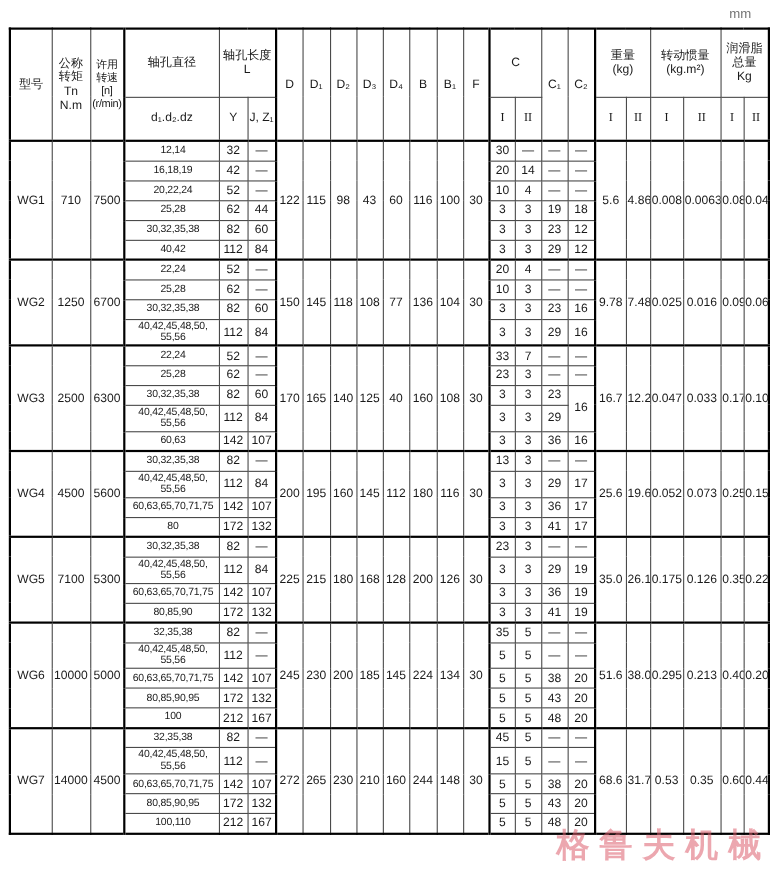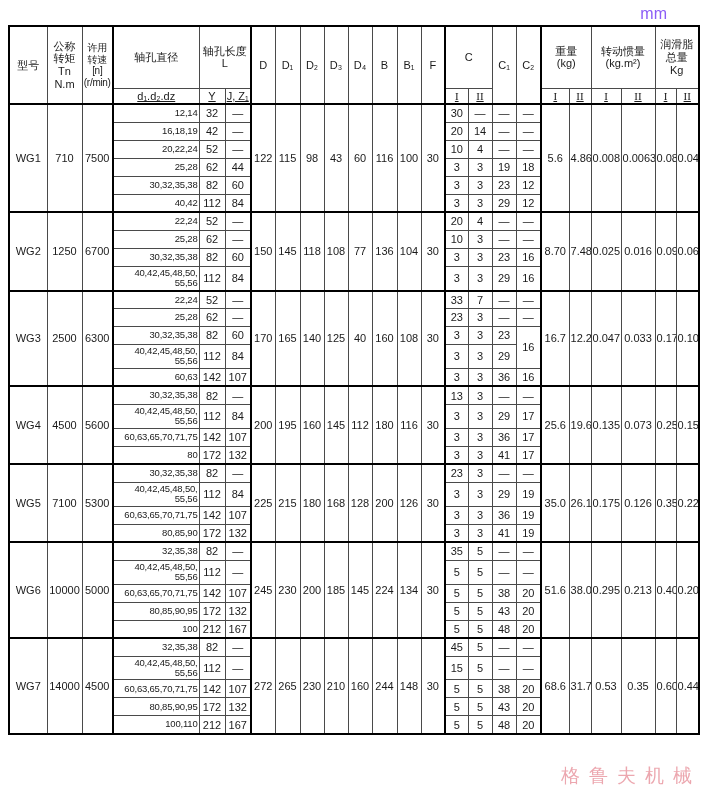--- a/index.html
+++ b/index.html
@@ -5,60 +5,60 @@
   * { margin: 0; padding: 0; box-sizing: border-box; }
   body {
     width: 703px; height: 791px;
     background: #ffffff;
     font-family: "Liberation Sans", "DejaVu Sans", sans-serif;
     color: #1a1a1a;
     position: relative;
     overflow: hidden;
   }
   .unit-label {
-    position: absolute; top: 5px; right: 36px;
-    font-size: 16px; color: #8b5cf6;
+    position: absolute; top: 5px; right: 20px;
+    font-size: 12px; color: #737373;
   }
   table.spec {
     position: absolute; left: 8px; top: 25px;
     width: 690px;
     border-collapse: collapse;
     table-layout: fixed;
     border: 2px solid #000;
   }
   th, td {
     border: 1px solid #4a4a4a;
     text-align: center;
     vertical-align: middle;
     font-size: 11px;
     font-weight: normal;
     padding: 1px 1px;
     overflow: hidden;
   }
   thead th { white-space: pre-line; line-height: 1.15; }
   thead tr.h1 th { height: 62px; }
-  thead tr.h2 th { height: 16px; text-decoration: underline; }
+  thead tr.h2 th { height: 40px; }
   thead { border-bottom: 2px solid #000; }
   .small { font-size: 10px; letter-spacing: -0.3px; margin-left: 36px; }
   .serif { font-family: "Liberation Serif", "DejaVu Serif", serif; }
   tbody td { height: 18px; border-top: 1px solid #8a8a8a; line-height: 1.1; }
   tbody tr.group-start td { border-top: 2px solid #000; }
   td.bore {
-    text-align: right; padding-left: 3px;
+    text-align: center; padding-left: 3px;
     font-size: 9.5px; letter-spacing: -0.2px;
     white-space: pre-line;
   }
   .thickL { border-left: 2px solid #000; }
   .thickR { border-right: 2px solid #000; }
   .watermark {
     position: absolute; right: 2px; bottom: 2px;
     text-align: right; pointer-events: none;
   }
   .watermark .cn {
-    font-size: 19px; font-weight: normal;
+    font-size: 30px; font-weight: bold;
     letter-spacing: 9px; color: rgba(220, 95, 110, 0.55);
   }
   .watermark .url {
     font-size: 17px; font-weight: bold;
     letter-spacing: 1px; color: rgba(220, 95, 110, 0.6);
   }
 </style>
 </head>
 <body>
 
@@ -219,21 +219,21 @@
         <td rowspan="4">118</td>
         <td rowspan="4">108</td>
         <td rowspan="4">77</td>
         <td rowspan="4">136</td>
         <td rowspan="4">104</td>
         <td rowspan="4">30</td>
         <td class="thickL">20</td>
         <td>4</td>
         <td>—</td>
         <td class="thickR">—</td>
-        <td rowspan="4">8.70</td>
+        <td rowspan="4">9.78</td>
         <td rowspan="4">7.48</td>
         <td rowspan="4">0.025</td>
         <td rowspan="4">0.016</td>
         <td rowspan="4">0.09</td>
         <td rowspan="4">0.06</td>
       </tr>
       <tr>
         <td class="bore thickL">25,28</td>
         <td>62</td>
         <td class="thickR">—</td>
@@ -337,21 +337,21 @@
         <td rowspan="4">112</td>
         <td rowspan="4">180</td>
         <td rowspan="4">116</td>
         <td rowspan="4">30</td>
         <td class="thickL">13</td>
         <td>3</td>
         <td>—</td>
         <td class="thickR">—</td>
         <td rowspan="4">25.6</td>
         <td rowspan="4">19.6</td>
-        <td rowspan="4">0.135</td>
+        <td rowspan="4">0.052</td>
         <td rowspan="4">0.073</td>
         <td rowspan="4">0.25</td>
         <td rowspan="4">0.15</td>
       </tr>
       <tr>
         <td class="bore thickL">40,42,45,48,50,
 55,56</td>
         <td>112</td>
         <td class="thickR">84</td>
         <td class="thickL">3</td>

